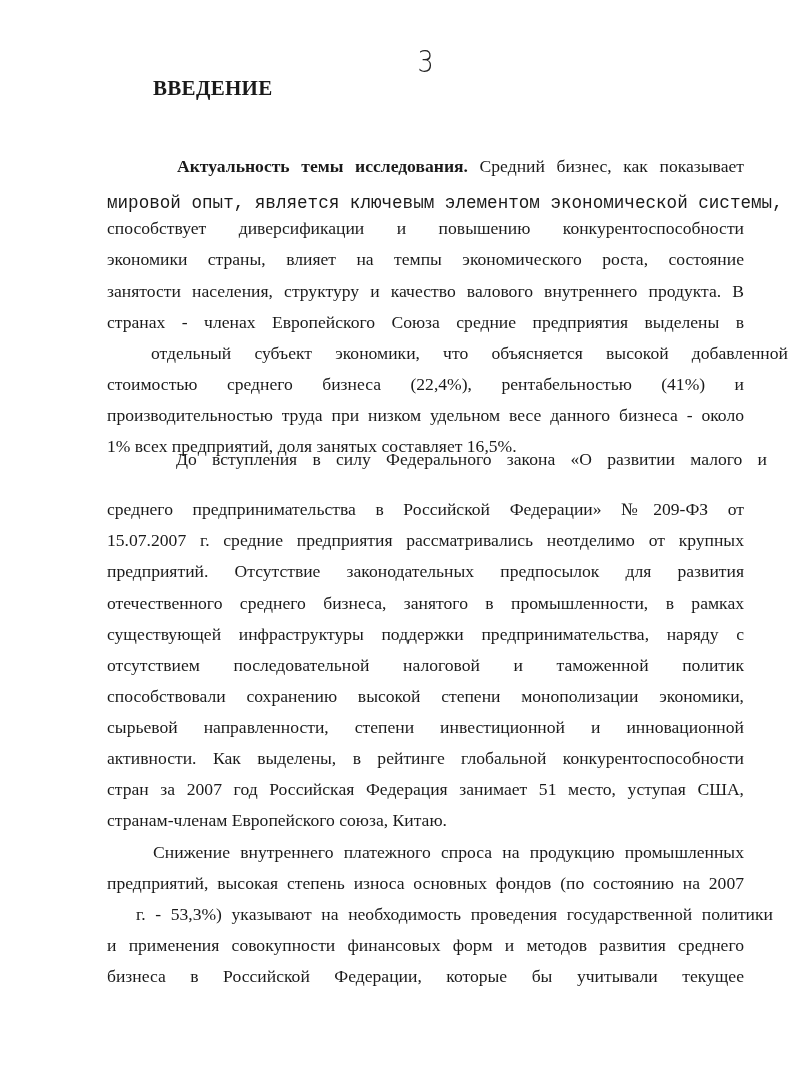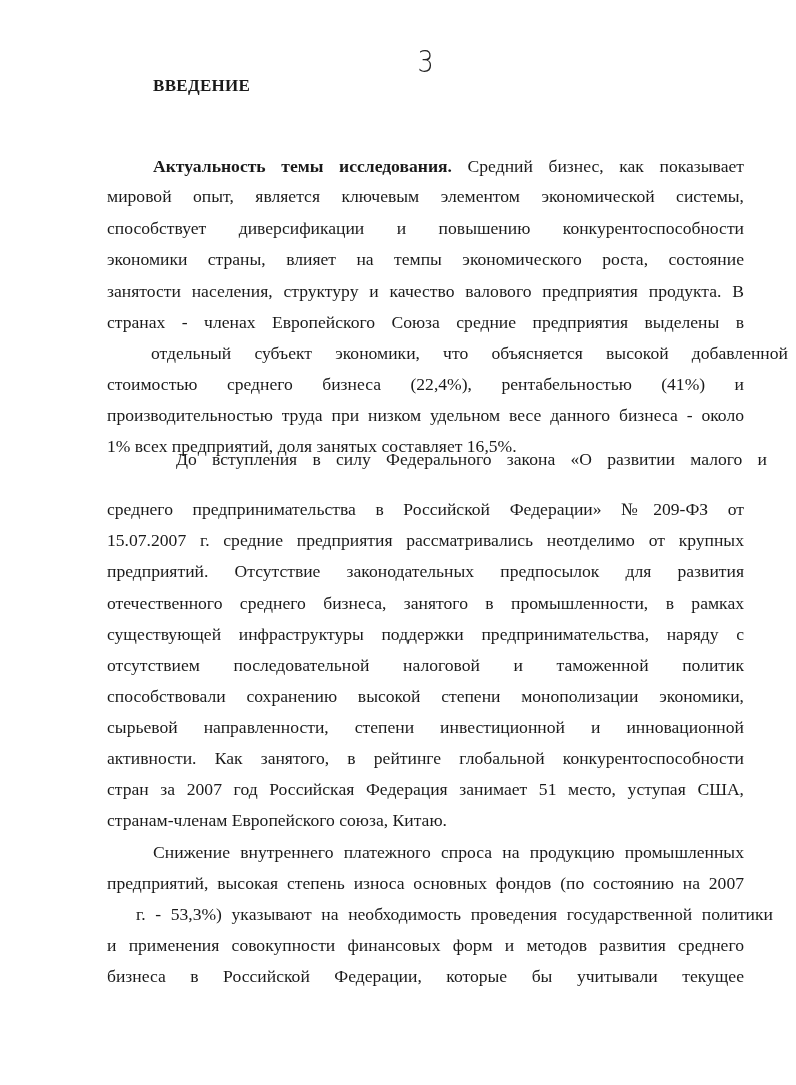--- a/index.html
+++ b/index.html
@@ -1,57 +1,57 @@
 <!DOCTYPE html>
 <html><head>
   <meta charset="utf-8">
   <style>
     html, body { margin: 0; padding: 0; background: #ffffff; }
     body { width: 796px; height: 1085px; position: relative; overflow: hidden;
            font-family: "Liberation Serif", "DejaVu Serif", serif; color: #1a1a1a; }
     .page-number { position: absolute; left: 416px; top: 44px; font-size: 30px;
                    font-family: "DejaVu Sans", sans-serif; font-weight: 300; color: #222; transform: scaleX(0.85); }
-    .heading { position: absolute; left: 153px; top: 76px; font-size: 17px; font-weight: bold; letter-spacing: 0.3px; }
+    .heading { position: absolute; left: 153px; top: 76px; font-size: 21px; font-weight: bold; letter-spacing: 0.3px; }
     .line { position: absolute; left: 107px; width: 637px; font-size: 17.6px; line-height: 22px;
             text-align: justify; text-align-last: justify; white-space: nowrap; }
     .line.last { text-align-last: left; }
     .line.indent { left: 153px; width: 591px; }
-    .bold { font-weight: bold; }
+    .bold { font-weight: bold; margin-left: 24px; }
   </style>
 </head>
 <body>
 
 <div>
   <div class="page-number">3</div>
   <div class="heading">ВВЕДЕНИЕ</div>
 
   <div>
     <div class="line indent" style="top:155px;"><span class="bold">Актуальность темы исследования.</span><span> Средний бизнес, как показывает</span></div>
-    <div class="line" style="top:185px;">мировой опыт, является ключевым элементом экономической системы,</div>
+    <div class="line" style="top:192px;font-family:Liberation Mono, monospace;">мировой опыт, является ключевым элементом экономической системы,</div>
     <div class="line" style="top:217px;">способствует диверсификации и повышению конкурентоспособности</div>
     <div class="line" style="top:248px;">экономики страны, влияет на темпы экономического роста, состояние</div>
-    <div class="line" style="top:280px;">занятости населения, структуру и качество валового предприятия продукта. В</div>
+    <div class="line" style="top:280px;">занятости населения, структуру и качество валового внутреннего продукта. В</div>
     <div class="line" style="top:311px;font-family:Liberation Serif, serif;">странах - членах Европейского Союза средние предприятия выделены в</div>
     <div class="line" style="top:342px;margin-left:44px;">отдельный субъект экономики, что объясняется высокой добавленной</div>
     <div class="line" style="top:373px;">стоимостью среднего бизнеса (22,4%), рентабельностью (41%) и</div>
     <div class="line" style="top:404px;">производительностью труда при низком удельном весе данного бизнеса - около</div>
     <div class="line last" style="top:435px;">1% всех предприятий, доля занятых составляет 16,5%.</div>
   </div>
 
   <div>
     <div class="line indent" style="top:448px;margin-left:23px;">До вступления в силу Федерального закона «О развитии малого и</div>
     <div class="line" style="top:498px;">среднего предпринимательства в Российской Федерации» №209-ФЗ от</div>
     <div class="line" style="top:529px;">15.07.2007 г. средние предприятия рассматривались неотделимо от крупных</div>
     <div class="line" style="top:560px;">предприятий. Отсутствие законодательных предпосылок для развития</div>
     <div class="line" style="top:592px;">отечественного среднего бизнеса, занятого в промышленности, в рамках</div>
     <div class="line" style="top:623px;">существующей инфраструктуры поддержки предпринимательства, наряду с</div>
     <div class="line" style="top:654px;">отсутствием последовательной налоговой и таможенной политик</div>
     <div class="line" style="top:685px;">способствовали сохранению высокой степени монополизации экономики,</div>
     <div class="line" style="top:716px;">сырьевой направленности, степени инвестиционной и инновационной</div>
-    <div class="line" style="top:747px;">активности. Как занятого, в рейтинге глобальной конкурентоспособности</div>
+    <div class="line" style="top:747px;">активности. Как выделены, в рейтинге глобальной конкурентоспособности</div>
     <div class="line" style="top:778px;">стран за 2007 год Российская Федерация занимает 51 место, уступая США,</div>
     <div class="line last" style="top:809px;">странам-членам Европейского союза, Китаю.</div>
   </div>
 
   <div>
     <div class="line indent" style="top:841px;">Снижение внутреннего платежного спроса на продукцию промышленных</div>
     <div class="line" style="top:872px;">предприятий, высокая степень износа основных фондов (по состоянию на 2007</div>
     <div class="line" style="top:903px;margin-left:29px;">г. - 53,3%) указывают на необходимость проведения государственной политики</div>
     <div class="line" style="top:934px;">и применения совокупности финансовых форм и методов развития среднего</div>
     <div class="line" style="top:965px;">бизнеса в Российской Федерации, которые бы учитывали текущее</div>

